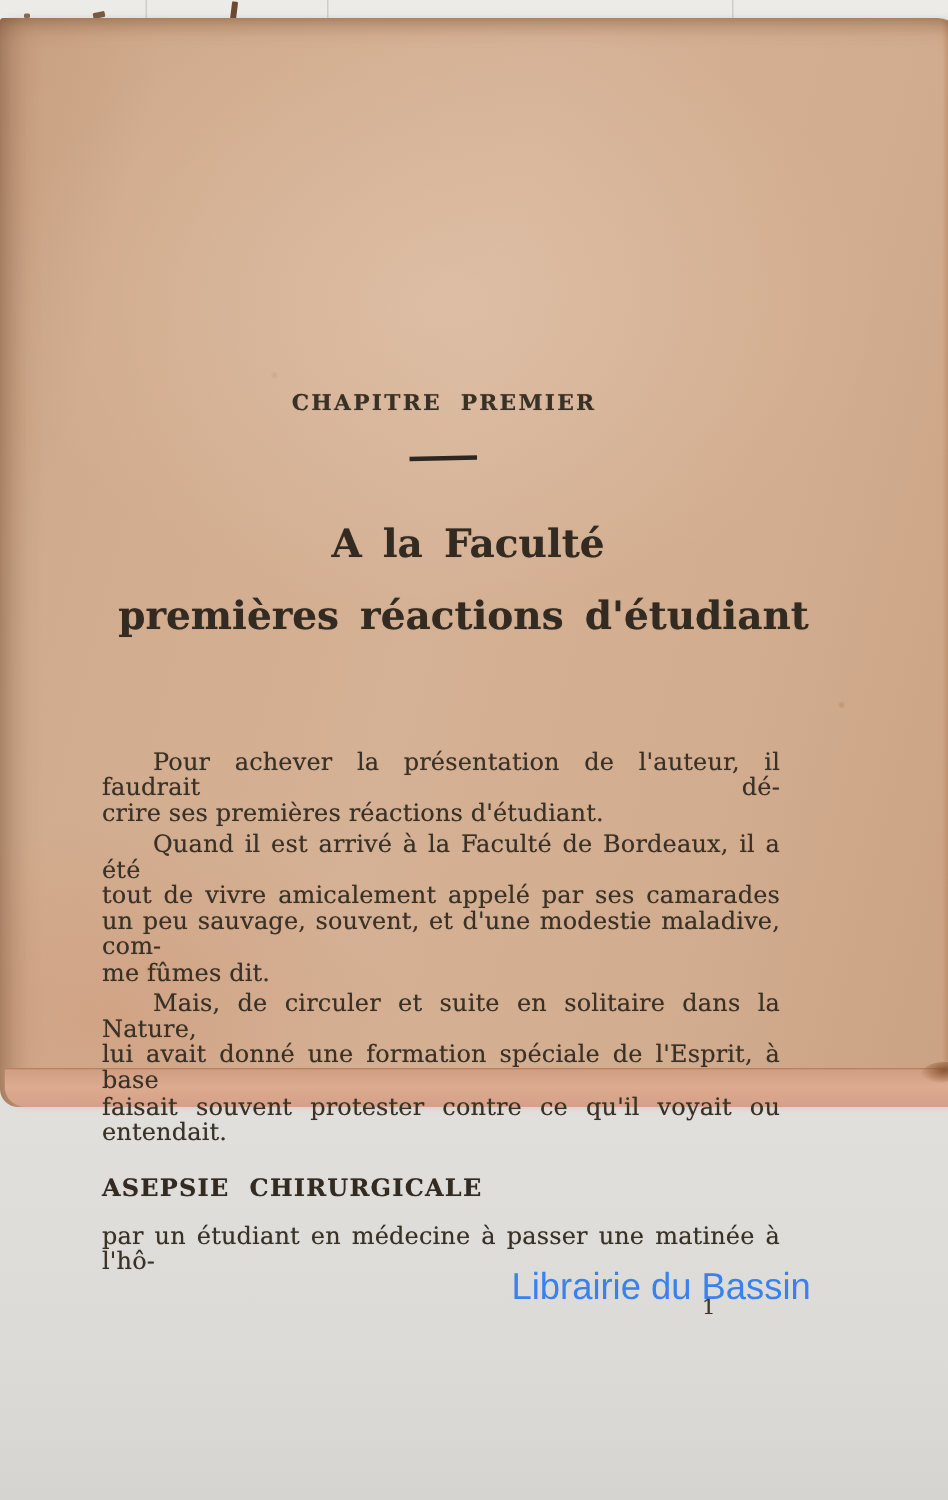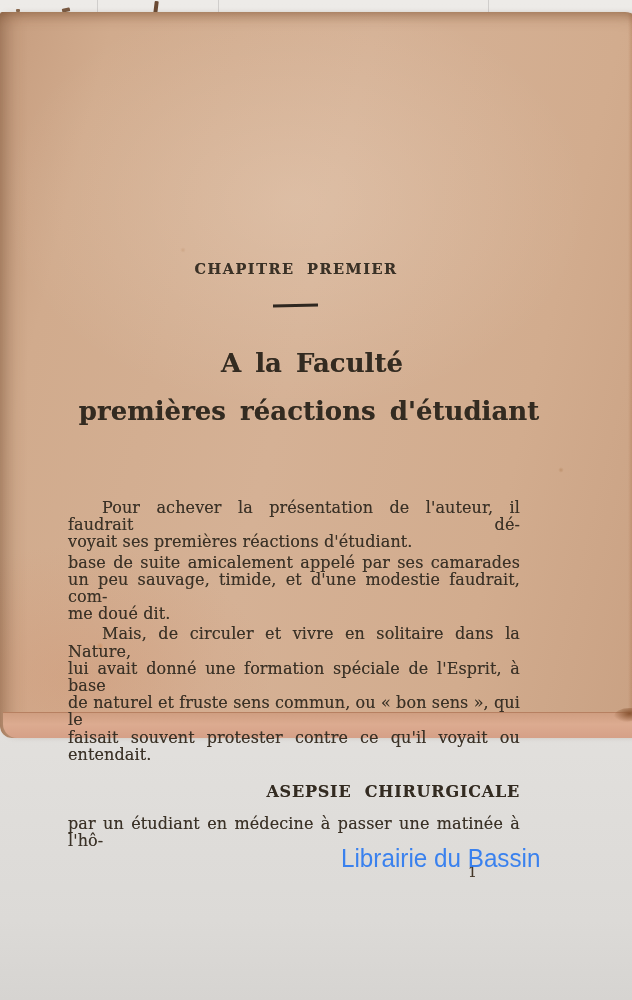--- a/index.html
+++ b/index.html
@@ -66,21 +66,21 @@
     position:absolute; left:68px; top:475px; width:452px;
     font-size:16px; line-height:17.2px; letter-spacing:0.1px;
   }
   .line { text-align:justify; text-align-last:justify; white-space:normal; }
   .line.last { text-align-last:left; }
   .line.indent { text-indent:34px; }
   .it { font-style:italic; }
   .para { margin-top:3px; }
   .para:first-child { margin-top:12px; }
   .section-heading {
-    margin:20px 0 15px; text-align:right;
+    margin:20px 0 15px; text-align:left;
     font-size:16px; font-weight:bold; letter-spacing:0.8px; word-spacing:7px; color:#332b21;
   }
 
   .watermark {
     position:absolute; left:341px; top:832px; z-index:3;
     font-family:"Liberation Sans", sans-serif;
     font-size:25px; font-weight:400; opacity:0.93;
     color:var(--watermark-blue,#2e7bf0);
     transform:scaleX(0.97); transform-origin:left center;
     text-shadow:none !important;
@@ -105,31 +105,31 @@
 
     <div class="content" data-name="page-content">
       <div class="chapter" data-name="chapter-heading">CHAPITRE PREMIER</div>
       <div class="rule" data-name="chapter-rule"></div>
       <div class="title t1" data-name="book-title-line-1">A la Faculté</div>
       <div class="title t2" data-name="book-title-line-2">premières réactions d'étudiant</div>
 
       <div class="text-col" id="body-text" data-name="body-text">
           <div class="para" data-name="paragraph">
             <div class="line indent" data-name="text-line"><span>Pour achever la présentation de l'auteur, il faudrait dé-</span></div>
-            <div class="line last" data-name="text-line"><span>voyait ses premières réactions d'étudiant.</span></div>
+            <div class="line last" data-name="text-line"><span>crire ses premières réactions d'étudiant.</span></div>
           </div>
           <div class="para" data-name="paragraph">
-            <div class="line" data-name="text-line"><span>base de suite amicalement appelé par ses camarades</span></div>
-            <div class="line" data-name="text-line"><span>un peu sauvage, timide, et d'une modestie faudrait, com-</span></div>
-            <div class="line last" data-name="text-line"><span>me doué dit.</span></div>
+            <div class="line indent" data-name="text-line"><span>Quand il est arrivé à la Faculté de Bordeaux, il a été</span></div>
+            <div class="line" data-name="text-line"><span>tout de vivre amicalement appelé par ses camarades</span></div>
+            <div class="line" data-name="text-line"><span>un peu sauvage, souvent, et d'une modestie maladive, com-</span></div>
+            <div class="line last" data-name="text-line"><span>me fûmes dit.</span></div>
           </div>
           <div class="para" data-name="paragraph">
-            <div class="line indent" data-name="text-line"><span>Mais, de circuler et vivre en solitaire dans la Nature,</span></div>
+            <div class="line indent" data-name="text-line"><span>Mais, de circuler et suite en solitaire dans la Nature,</span></div>
             <div class="line" data-name="text-line"><span>lui avait donné une formation spéciale de l'Esprit, à base</span></div>
-            <div class="line" data-name="text-line"><span>de naturel et fruste sens commun, ou « bon sens », qui le</span></div>
             <div class="line last" data-name="text-line"><span>faisait souvent protester contre ce qu'il voyait ou entendait.</span></div>
           </div>
           <div class="section-heading" data-name="section-heading">ASEPSIE CHIRURGICALE</div>
           <div class="para" data-name="paragraph">
             <div class="line" data-name="text-line"><span>par un étudiant en médecine à passer une matinée à l'hô-</span></div>
           </div>
         </div>
 
       <div class="watermark" data-name="bookseller-watermark">Librairie du Bassin</div>
       <div class="pageno" data-name="page-number">1</div>

